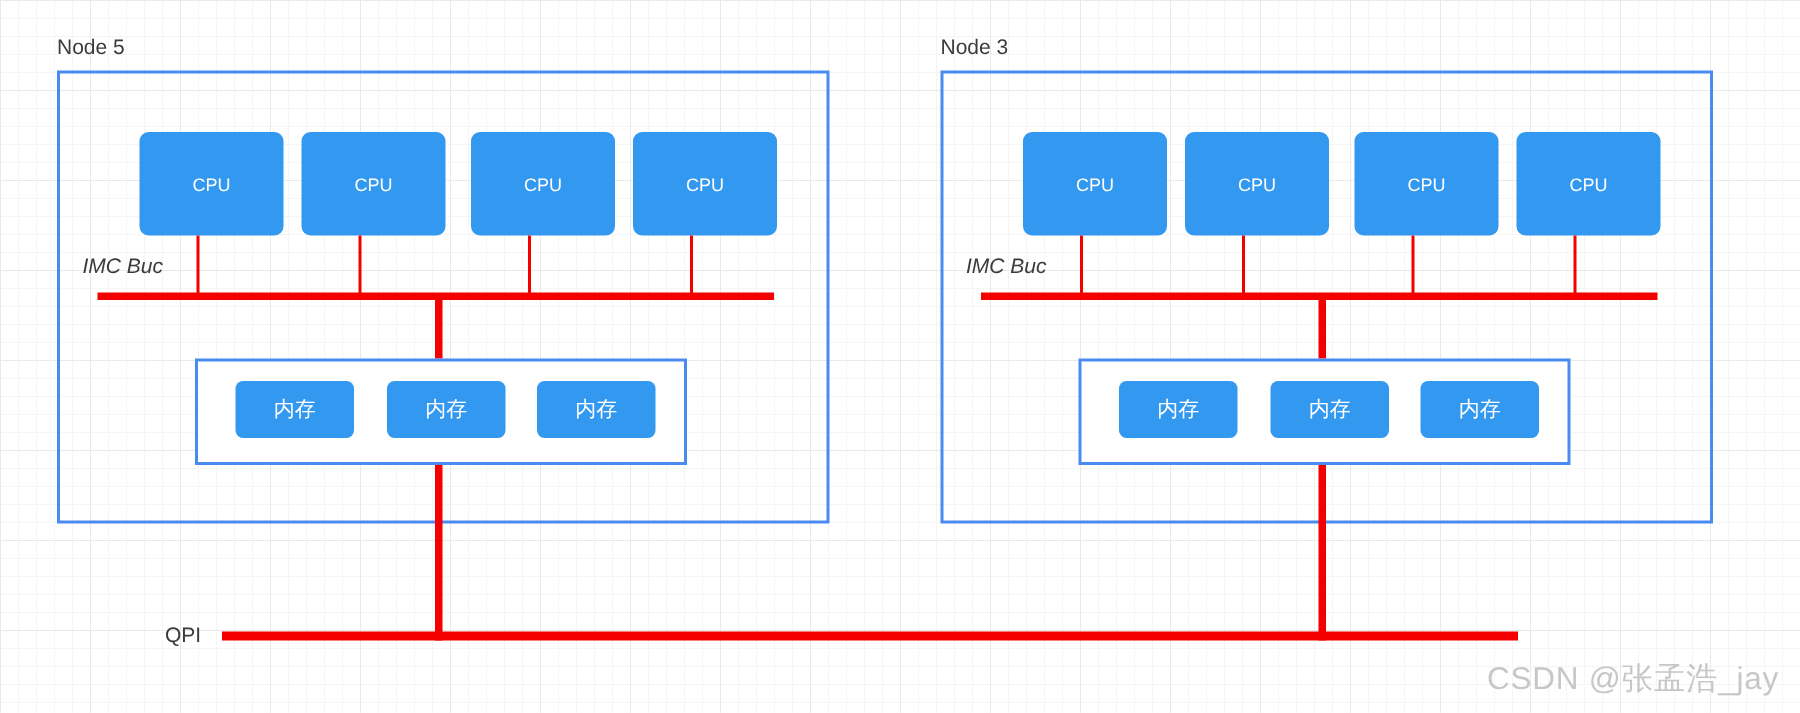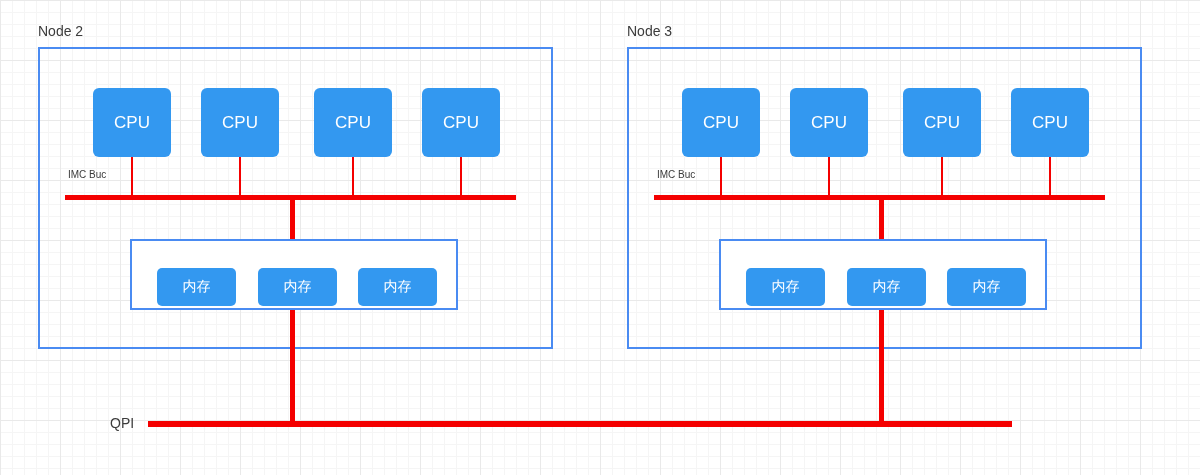--- a/index.html
+++ b/index.html
@@ -13,46 +13,46 @@
       linear-gradient(#f5f5f5 1px, transparent 1px),
       linear-gradient(90deg,#f5f5f5 1px, transparent 1px);
     background-size:60px 60px,60px 60px,12px 12px,12px 12px;
   }
   .node{position:absolute;top:47px;width:515px;height:302px;}
   .node-0{left:38px;}
   .node-1{left:627px;}
   .node-box{position:absolute;left:0;top:0;right:0;bottom:0;border:2px solid #4a8bf2;background:transparent;box-sizing:border-box;}
   .node-label{position:absolute;left:0;top:-24px;font-size:14px;color:#3b3b3b;white-space:nowrap;}
   .cpu{
-    position:absolute;top:41px;width:78px;height:69px;background:#3398f0;border-radius:6px;
-    color:#ffffff;font-size:17px;display:flex;align-items:center;justify-content:center;
+    position:absolute;top:41px;width:96px;height:69px;background:#3398f0;border-radius:6px;
+    color:#ffffff;font-size:12px;display:flex;align-items:center;justify-content:center;
   }
   .cpu.p1{left:55px;}.cpu.p2{left:163px;}.cpu.p3{left:276px;}.cpu.p4{left:384px;}
   .stub{position:absolute;top:110px;width:2px;height:40px;background:#f40000;}
   .stub.p1{left:93px;}.stub.p2{left:201px;}.stub.p3{left:314px;}.stub.p4{left:422px;}
   .imc-bus{position:absolute;left:27px;top:148px;width:451px;height:5px;background:#f40000;}
-  .imc-label{position:absolute;left:30px;top:122px;font-size:10px;color:#3b3b3b;white-space:nowrap;}
+  .imc-label{position:absolute;left:17px;top:122px;font-size:14px;color:#3b3b3b;white-space:nowrap;font-style:italic;}
   .vline{position:absolute;left:252px;top:150px;width:5px;height:230px;background:#f40000;}
   .mem-wrap{position:absolute;left:92px;top:192px;width:328px;height:71px;background:#ffffff;border:2px solid #4a8bf2;box-sizing:border-box;}
   .mem{
     position:absolute;top:13px;width:79px;height:38px;background:#3398f0;border-radius:5px;
-    color:#ffffff;font-size:14px;display:flex;align-items:center;justify-content:center;margin-top:14px;
+    color:#ffffff;font-size:14px;display:flex;align-items:center;justify-content:center;
   }
   .mem.m1{left:25px;}.mem.m2{left:126px;}.mem.m3{left:226px;}
   .qpi-line{position:absolute;left:148px;top:421px;width:864px;height:6px;background:#f40000;}
   .qpi-label{position:absolute;left:110px;top:415px;font-size:14px;color:#3b3b3b;text-align:center;}
   .watermark{position:absolute;right:14px;top:438px;font-size:21px;color:#c7c7c7;letter-spacing:0.5px;}
 </style>
 </head>
 <body>
 
 <div class="stage">
 
   <div class="node node-0">
-    <div class="node-label">Node 2</div>
+    <div class="node-label">Node 5</div>
     <div class="node-box"></div>
 
     <div class="cpu p1">CPU</div>
     <div class="cpu p2">CPU</div>
     <div class="cpu p3">CPU</div>
     <div class="cpu p4">CPU</div>
 
     <div class="stub p1"></div>
     <div class="stub p2"></div>
     <div class="stub p3"></div>
@@ -92,14 +92,15 @@
     <div class="mem-wrap">
       <div class="mem m1">内存</div>
       <div class="mem m2">内存</div>
       <div class="mem m3">内存</div>
     </div>
   </div>
 
   <div class="qpi-label">QPI</div>
   <div class="qpi-line"></div>
 
+  <div class="watermark">CSDN @张孟浩_jay</div>
 
 </div>
 
 </body></html>

